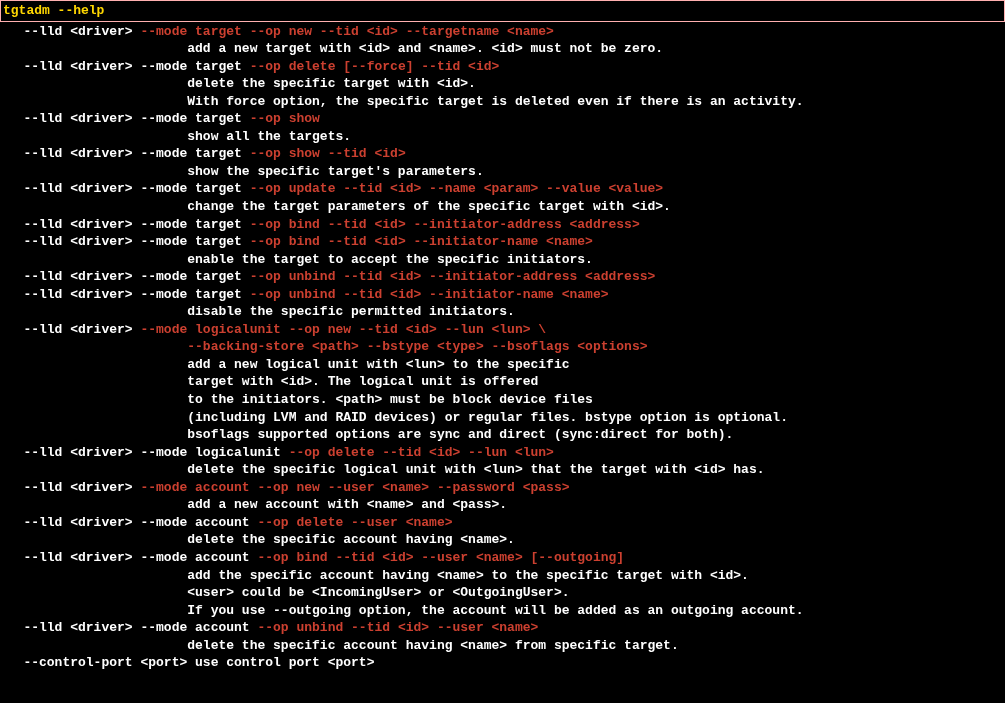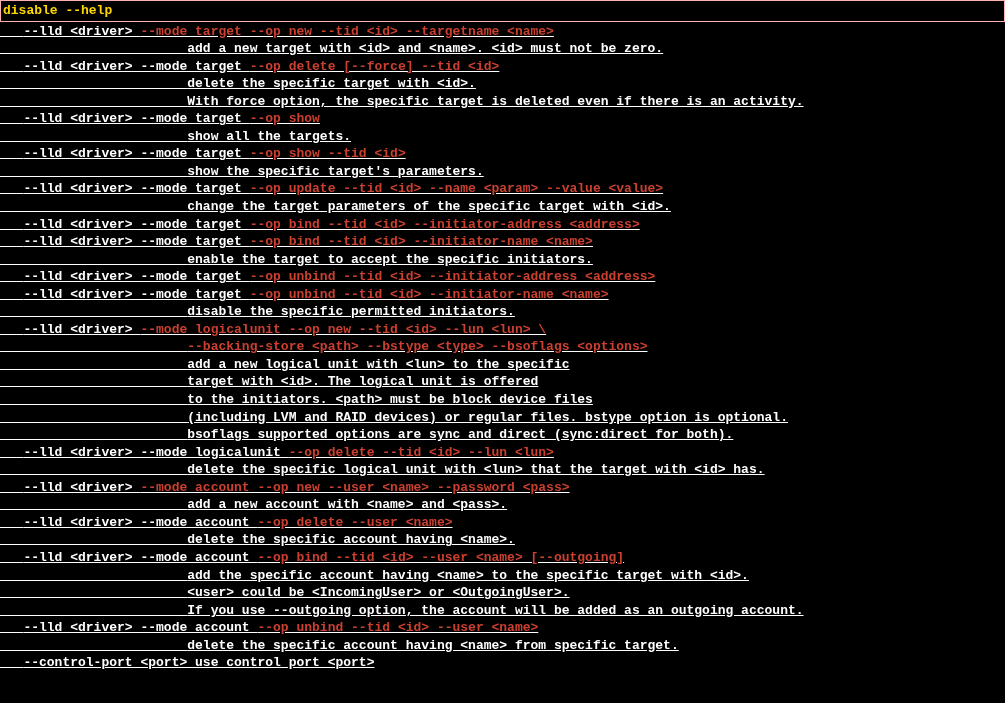--- a/index.html
+++ b/index.html
@@ -20,27 +20,26 @@
     }
     .header {
       background: #000;
       border: 1px solid #ffb0b0;
       padding: 1px 2px;
       color: #ffd700;
     }
     .content {
       padding: 1px 0;
       white-space: pre;
-      text-decoration: underline;
     }
     .line {
       white-space: pre;
     }
     .w { color: #ffffff; }
     .r { color: #cc4030; }
   </style>
 </head>
 <body>
 
 <div class="header">
-  <span>disable --help</span>
+  <span>tgtadm --help</span>
 </div>
 <div class="content" id="output"><div class="line"><span>   </span><span class="w">--lld &lt;driver&gt; </span><span class="r">--mode target --op new --tid &lt;id&gt; --targetname &lt;name&gt;</span></div><div class="line"><span>                        </span><span class="w">add a new target with &lt;id&gt; and &lt;name&gt;. &lt;id&gt; must not be zero.</span></div><div class="line"><span>   </span><span class="w">--lld &lt;driver&gt; --mode target </span><span class="r">--op delete [--force] --tid &lt;id&gt;</span></div><div class="line"><span>                        </span><span class="w">delete the specific target with &lt;id&gt;.</span></div><div class="line"><span>                        </span><span class="w">With force option, the specific target is deleted even if there is an activity.</span></div><div class="line"><span>   </span><span class="w">--lld &lt;driver&gt; --mode target </span><span class="r">--op show</span></div><div class="line"><span>                        </span><span class="w">show all the targets.</span></div><div class="line"><span>   </span><span class="w">--lld &lt;driver&gt; --mode target </span><span class="r">--op show --tid &lt;id&gt;</span></div><div class="line"><span>                        </span><span class="w">show the specific target's parameters.</span></div><div class="line"><span>   </span><span class="w">--lld &lt;driver&gt; --mode target </span><span class="r">--op update --tid &lt;id&gt; --name &lt;param&gt; --value &lt;value&gt;</span></div><div class="line"><span>                        </span><span class="w">change the target parameters of the specific target with &lt;id&gt;.</span></div><div class="line"><span>   </span><span class="w">--lld &lt;driver&gt; --mode target </span><span class="r">--op bind --tid &lt;id&gt; --initiator-address &lt;address&gt;</span></div><div class="line"><span>   </span><span class="w">--lld &lt;driver&gt; --mode target </span><span class="r">--op bind --tid &lt;id&gt; --initiator-name &lt;name&gt;</span></div><div class="line"><span>                        </span><span class="w">enable the target to accept the specific initiators.</span></div><div class="line"><span>   </span><span class="w">--lld &lt;driver&gt; --mode target </span><span class="r">--op unbind --tid &lt;id&gt; --initiator-address &lt;address&gt;</span></div><div class="line"><span>   </span><span class="w">--lld &lt;driver&gt; --mode target </span><span class="r">--op unbind --tid &lt;id&gt; --initiator-name &lt;name&gt;</span></div><div class="line"><span>                        </span><span class="w">disable the specific permitted initiators.</span></div><div class="line"><span>   </span><span class="w">--lld &lt;driver&gt; </span><span class="r">--mode logicalunit --op new --tid &lt;id&gt; --lun &lt;lun&gt; \</span></div><div class="line"><span>                        </span><span class="r">--backing-store &lt;path&gt; --bstype &lt;type&gt; --bsoflags &lt;options&gt;</span></div><div class="line"><span>                        </span><span class="w">add a new logical unit with &lt;lun&gt; to the specific</span></div><div class="line"><span>                        </span><span class="w">target with &lt;id&gt;. The logical unit is offered</span></div><div class="line"><span>                        </span><span class="w">to the initiators. &lt;path&gt; must be block device files</span></div><div class="line"><span>                        </span><span class="w">(including LVM and RAID devices) or regular files. bstype option is optional.</span></div><div class="line"><span>                        </span><span class="w">bsoflags supported options are sync and direct (sync:direct for both).</span></div><div class="line"><span>   </span><span class="w">--lld &lt;driver&gt; --mode logicalunit </span><span class="r">--op delete --tid &lt;id&gt; --lun &lt;lun&gt;</span></div><div class="line"><span>                        </span><span class="w">delete the specific logical unit with &lt;lun&gt; that the target with &lt;id&gt; has.</span></div><div class="line"><span>   </span><span class="w">--lld &lt;driver&gt; </span><span class="r">--mode account --op new --user &lt;name&gt; --password &lt;pass&gt;</span></div><div class="line"><span>                        </span><span class="w">add a new account with &lt;name&gt; and &lt;pass&gt;.</span></div><div class="line"><span>   </span><span class="w">--lld &lt;driver&gt; --mode account </span><span class="r">--op delete --user &lt;name&gt;</span></div><div class="line"><span>                        </span><span class="w">delete the specific account having &lt;name&gt;.</span></div><div class="line"><span>   </span><span class="w">--lld &lt;driver&gt; --mode account </span><span class="r">--op bind --tid &lt;id&gt; --user &lt;name&gt; [--outgoing]</span></div><div class="line"><span>                        </span><span class="w">add the specific account having &lt;name&gt; to the specific target with &lt;id&gt;.</span></div><div class="line"><span>                        </span><span class="w">&lt;user&gt; could be &lt;IncomingUser&gt; or &lt;OutgoingUser&gt;.</span></div><div class="line"><span>                        </span><span class="w">If you use --outgoing option, the account will be added as an outgoing account.</span></div><div class="line"><span>   </span><span class="w">--lld &lt;driver&gt; --mode account </span><span class="r">--op unbind --tid &lt;id&gt; --user &lt;name&gt;</span></div><div class="line"><span>                        </span><span class="w">delete the specific account having &lt;name&gt; from specific target.</span></div><div class="line"><span>   </span><span class="w">--control-port &lt;port&gt; use control port &lt;port&gt;</span></div></div>
 
 </body></html>

